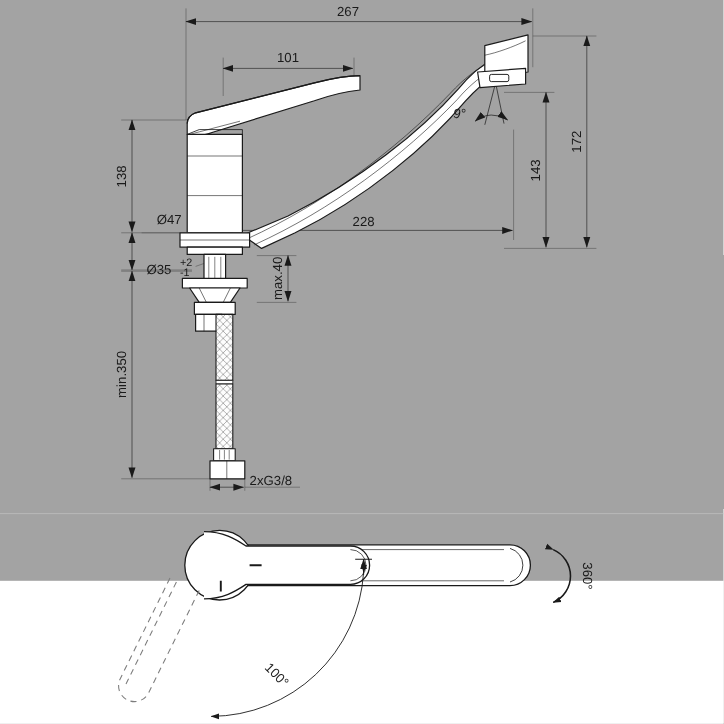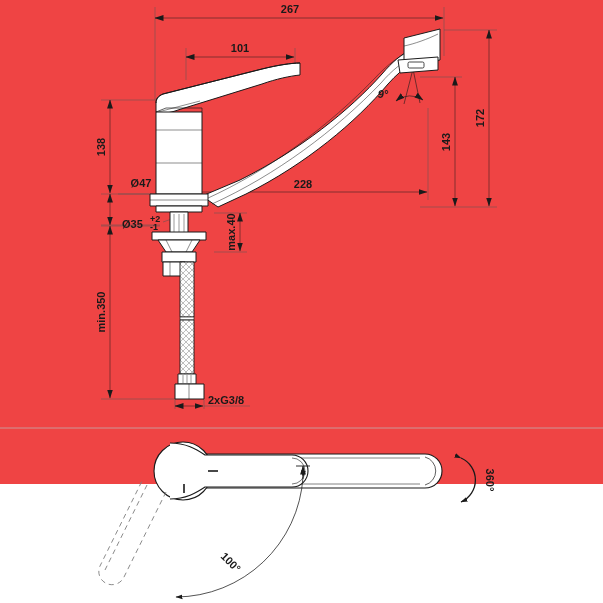--- a/index.html
+++ b/index.html
@@ -1,18 +1,18 @@
 <!DOCTYPE html>
 <html><head>
 <meta charset="utf-8">
 <style>
   html,body{margin:0;padding:0;background:#ffffff;}
   body{width:603px;height:603px;overflow:hidden;
        font-family:"Liberation Sans", sans-serif;}
-  #sheet{position:relative;width:603px;height:484px;background:#ef4444;font-weight:bold;}
+  #sheet{position:relative;width:603px;height:484px;background:#a3a3a3;}
   svg{display:block;}
   .dimtxt{font-family:"Liberation Sans", sans-serif;font-size:11px;fill:#1a1a1a;}
   .dimtxt-sm{font-family:"Liberation Sans", sans-serif;font-size:9px;fill:#1a1a1a;}
   .dimtxt-it{font-family:"Liberation Sans", sans-serif;font-size:11px;fill:#1a1a1a;font-style:italic;}
 </style>
 </head>
 <body>
 
 <div id="sheet">
 

